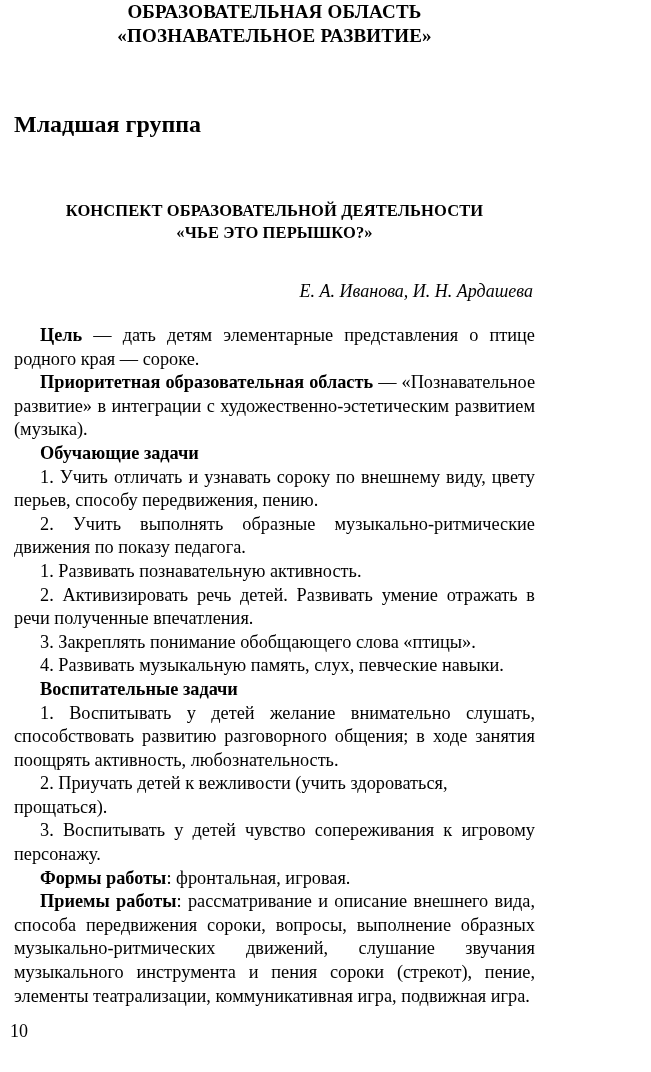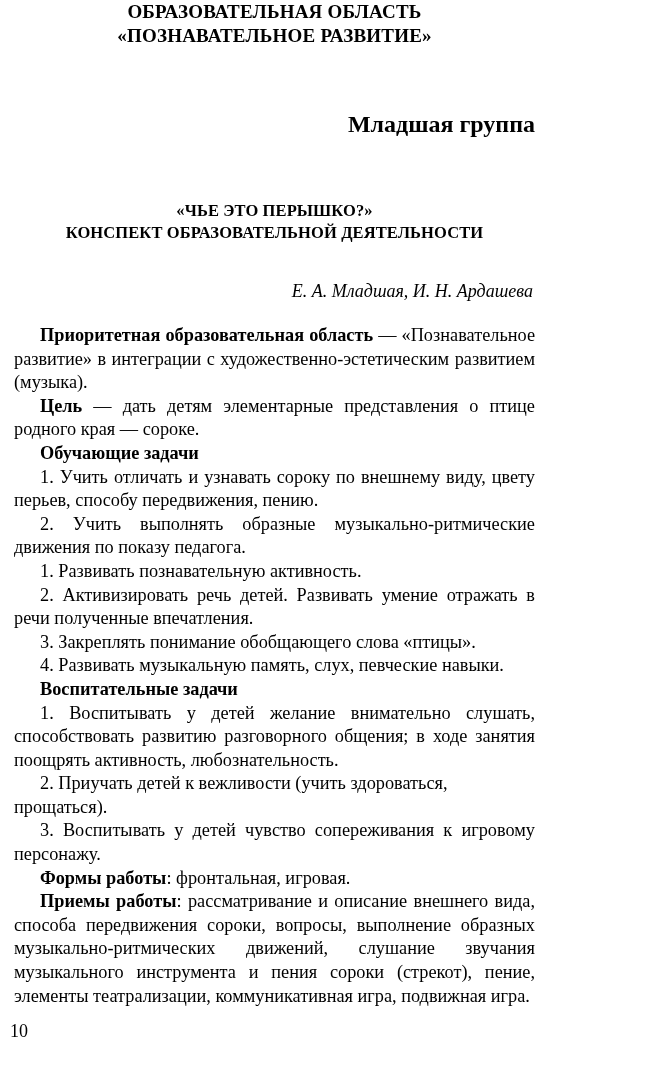--- a/index.html
+++ b/index.html
@@ -28,21 +28,21 @@
     font-size: 19px;
     line-height: 24px;
     letter-spacing: 0.2px;
     margin: 0;
     padding-top: 0px;
   }
   .head-line {
     display: block;
   }
   .group-title {
-    text-align: right;
+    text-align: left;
     font-weight: bold;
     font-size: 24px;
     line-height: 28px;
     margin: 0;
     padding-top: 62px;
   }
   .sub-block {
     text-align: center;
     font-weight: bold;
     font-size: 16.5px;
@@ -98,31 +98,31 @@
 <div class="page">
 
   <div class="head-block">
     <span class="head-line">ОБРАЗОВАТЕЛЬНАЯ ОБЛАСТЬ</span>
     <span class="head-line">«ПОЗНАВАТЕЛЬНОЕ РАЗВИТИЕ»</span>
   </div>
 
   <div class="group-title">Младшая группа</div>
 
   <div class="sub-block">
+    <span class="sub-line">КОНСПЕКТ ОБРАЗОВАТЕЛЬНОЙ ДЕЯТЕЛЬНОСТИ</span>
     <span class="sub-line">«ЧЬЕ ЭТО ПЕРЫШКО?»</span>
-    <span class="sub-line">КОНСПЕКТ ОБРАЗОВАТЕЛЬНОЙ ДЕЯТЕЛЬНОСТИ</span>
   </div>
 
-  <div class="authors">Е. А. Младшая, И. Н. Ардашева</div>
+  <div class="authors">Е. А. Иванова, И. Н. Ардашева</div>
 
   <div class="body-text">
 
+    <p class="para"><b>Цель</b><span> — дать детям элементарные представления о птице родного края — сороке.</span></p>
+
     <p class="para"><b>Приоритетная образовательная область</b><span> — «Познавательное развитие» в интеграции с художественно-эстетическим развитием (музыка).</span></p>
-
-    <p class="para"><b>Цель</b><span> — дать детям элементарные представления о птице родного края — сороке.</span></p>
 
     <p class="head-run">Обучающие задачи</p>
     <p class="para">1.  Учить отличать и узнавать сороку по внешнему виду, цвету перьев, способу передвижения, пению.</p>
     <p class="para">2.  Учить выполнять образные музыкально-ритмические движения по показу педагога.</p>
 
     <p class="para nojust">1.  Развивать познавательную активность.</p>
     <p class="para">2.  Активизировать речь детей. Развивать умение отражать в речи полученные впечатления.</p>
     <p class="para nojust">3.  Закреплять понимание обобщающего слова «птицы».</p>
     <p class="para nojust">4.  Развивать музыкальную память, слух, певческие навыки.</p>
 

